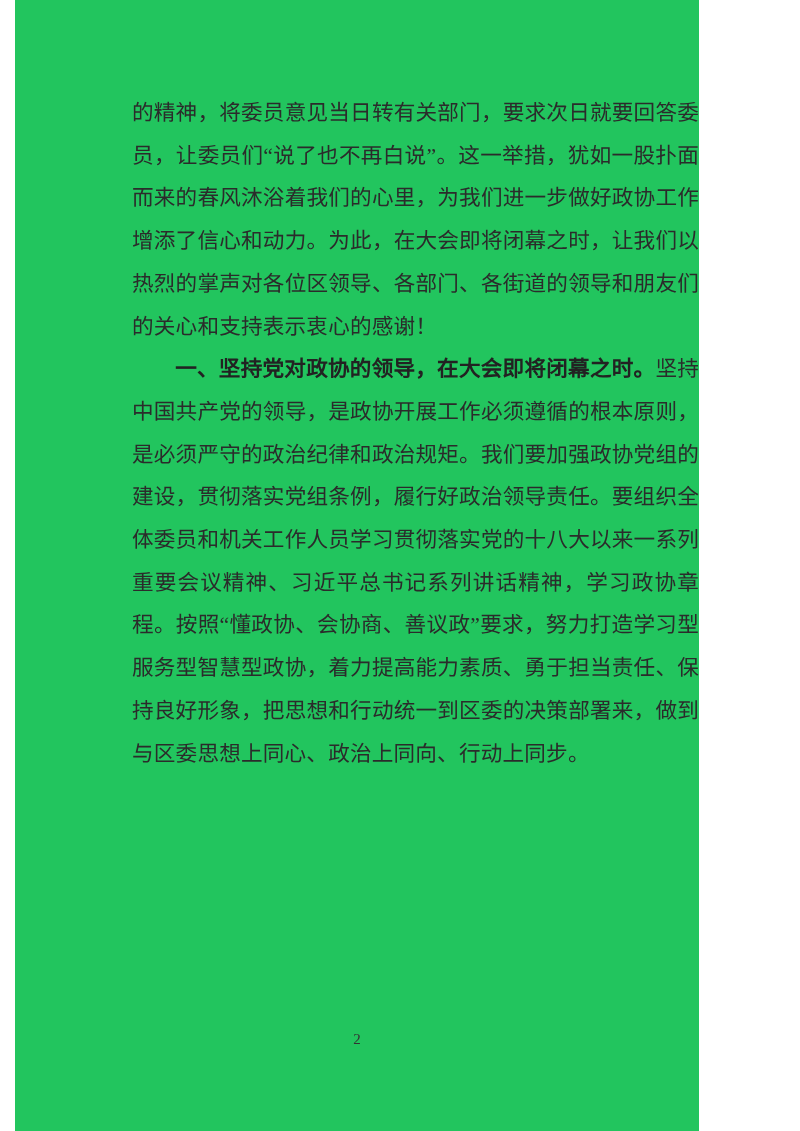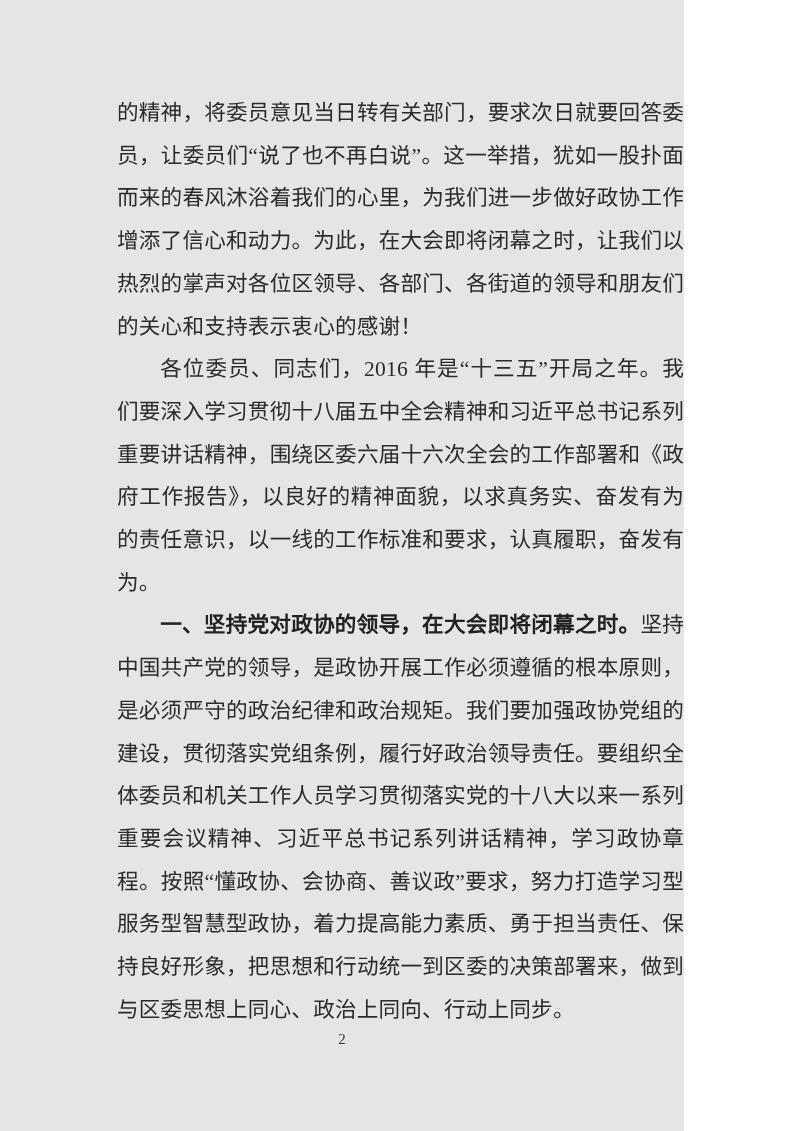--- a/index.html
+++ b/index.html
@@ -4,24 +4,25 @@
 <style>
   html, body {
     margin: 0;
     padding: 0;
     background: #ffffff;
   }
   .page {
     position: relative;
     width: 684px;
     height: 1131px;
-    background: #e5e5e5;
+    background: #22c55e;
     overflow: hidden;
     font-family: "Liberation Serif", "DejaVu Serif", serif;
     color: #2b2b2b;
+    margin-left: 15px;
   }
   .content {
     position: absolute;
     left: 117px;
     top: 92px;
     width: 567px;
     font-size: 21.6px;
     line-height: 42.7px;
     text-align: justify;
     text-justify: inter-character;
@@ -51,21 +52,20 @@
 </style>
 </head>
 <body>
 
 <div class="page">
 
   <div class="content">
 
     <p>的精神，将委员意见当日转有关部门，要求次日就要回答委员，让委员们“说了也不再白说”。这一举措，犹如一股扑面而来的春风沐浴着我们的心里，为我们进一步做好政协工作增添了信心和动力。为此，在大会即将闭幕之时，让我们以热烈的掌声对各位区领导、各部门、各街道的领导和朋友们的关心和支持表示衷心的感谢！</p>
 
-    <p class="indent">各位委员、同志们，2016 年是“十三五”开局之年。我们要深入学习贯彻十八届五中全会精神和习近平总书记系列重要讲话精神，围绕区委六届十六次全会的工作部署和《政府工作报告》，以良好的精神面貌，以求真务实、奋发有为的责任意识，以一线的工作标准和要求，认真履职，奋发有为。</p>
 
     <p class="indent"><b class="section-heading">一、坚持党对政协的领导，在大会即将闭幕之时。</b><span>坚持中国共产党的领导，是政协开展工作必须遵循的根本原则，是必须严守的政治纪律和政治规矩。我们要加强政协党组的建设，贯彻落实党组条例，履行好政治领导责任。要组织全体委员和机关工作人员学习贯彻落实党的十八大以来一系列重要会议精神、习近平总书记系列讲话精神，学习政协章程。按照“懂政协、会协商、善议政”要求，努力打造学习型服务型智慧型政协，着力提高能力素质、勇于担当责任、保持良好形象，把思想和行动统一到区委的决策部署来，做到与区委思想上同心、政治上同向、行动上同步。</span></p>
 
   </div>
 
   <div class="footer">
     <span>2</span>
   </div>
 
 </div>

